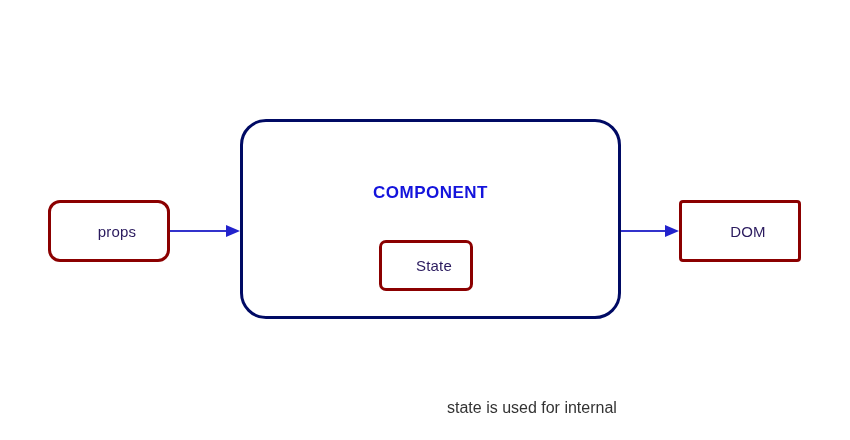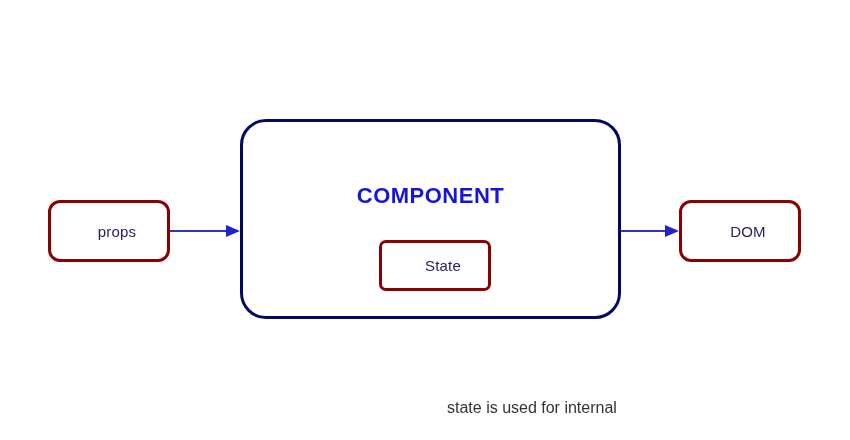--- a/index.html
+++ b/index.html
@@ -34,57 +34,57 @@
     border: 3px solid #8b0000;
     border-radius: 12px;
   }
 
   .box-dom {
     left: 679px;
     top: 200px;
     width: 122px;
     height: 62px;
     border: 3px solid #8b0000;
-    border-radius: 12px;
+    border-radius: 4px;
   }
 
   .box-component {
     left: 240px;
     top: 119px;
     width: 381px;
     height: 200px;
     border: 3px solid #000a64;
     border-radius: 26px;
   }
 
   .box-state {
     left: 379px;
     top: 240px;
-    width: 112px;
+    width: 94px;
     height: 51px;
     border: 3px solid #8b0000;
     border-radius: 7px;
   }
 
   
   .node-label {
     font-size: 15px;
     color: #2a1a5e;
     letter-spacing: 0.2px;
     white-space: nowrap;
     margin-left: 16px;
   }
 
   .component-title {
     position: absolute;
     left: 240px;
     top: 183px;
     width: 381px;
     text-align: center;
-    font-size: 22px;
+    font-size: 17px;
     font-weight: bold;
     color: #1414dc;
     letter-spacing: 0.5px;
     white-space: nowrap;
   }
 
   
   .arrow {
     position: absolute;
     height: 16px;

